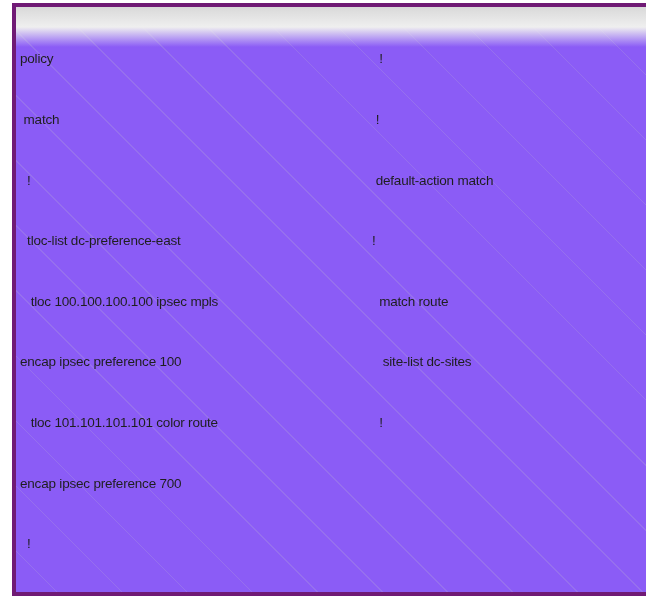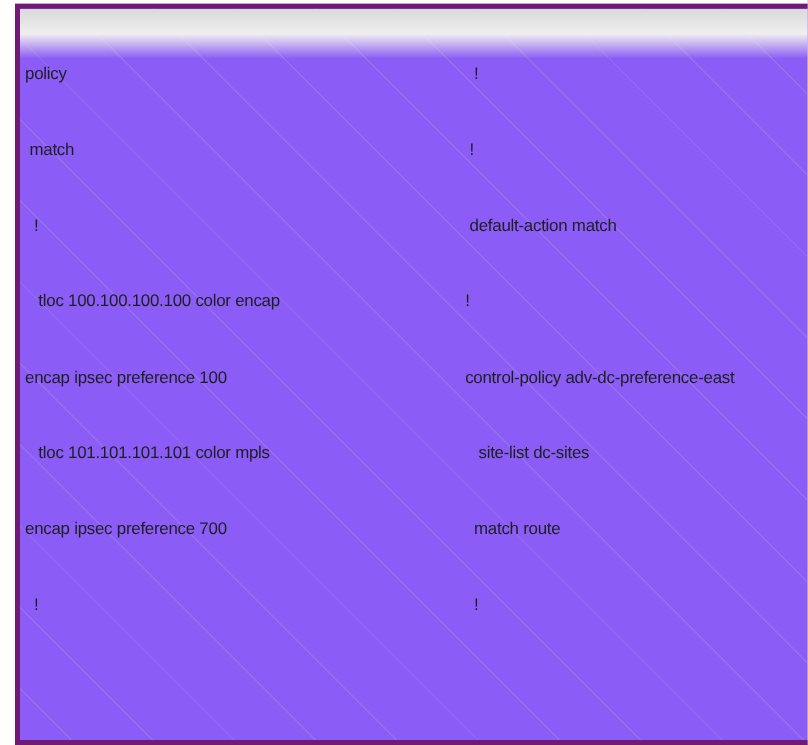--- a/index.html
+++ b/index.html
@@ -58,23 +58,24 @@
 <body>
 
 <div class="frame">
   <div class="watermark"></div>
   <div class="topshade"></div>
 
   <div class="col left">
     <span class="line">policy</span>
     <span class="line"> match</span>
     <span class="line">  !</span>
-    <span class="line">   tloc 100.100.100.100 color encap</span>
+    <span class="line">  tloc-list dc-preference-east</span>
+    <span class="line">   tloc 100.100.100.100 ipsec mpls</span>
     <span class="line">encap ipsec preference 100</span>
-    <span class="line">   tloc 101.101.101.101 color mpls</span>
+    <span class="line">   tloc 101.101.101.101 color route</span>
     <span class="line">encap ipsec preference 700</span>
     <span class="line">  !</span>
     
     
     
     
     
     
     
     
@@ -89,23 +90,22 @@
     
     
     
   </div>
 
   <div class="col right">
     <span class="line">    !</span>
     <span class="line">   !</span>
     <span class="line">   default-action match</span>
     <span class="line">  !</span>
-    <span class="line">  control-policy adv-dc-preference-east</span>
+    <span class="line">    match route</span>
     <span class="line">     site-list dc-sites</span>
-    <span class="line">    match route</span>
     <span class="line">    !</span>
     
     
     
     
     
     
     
     
     

